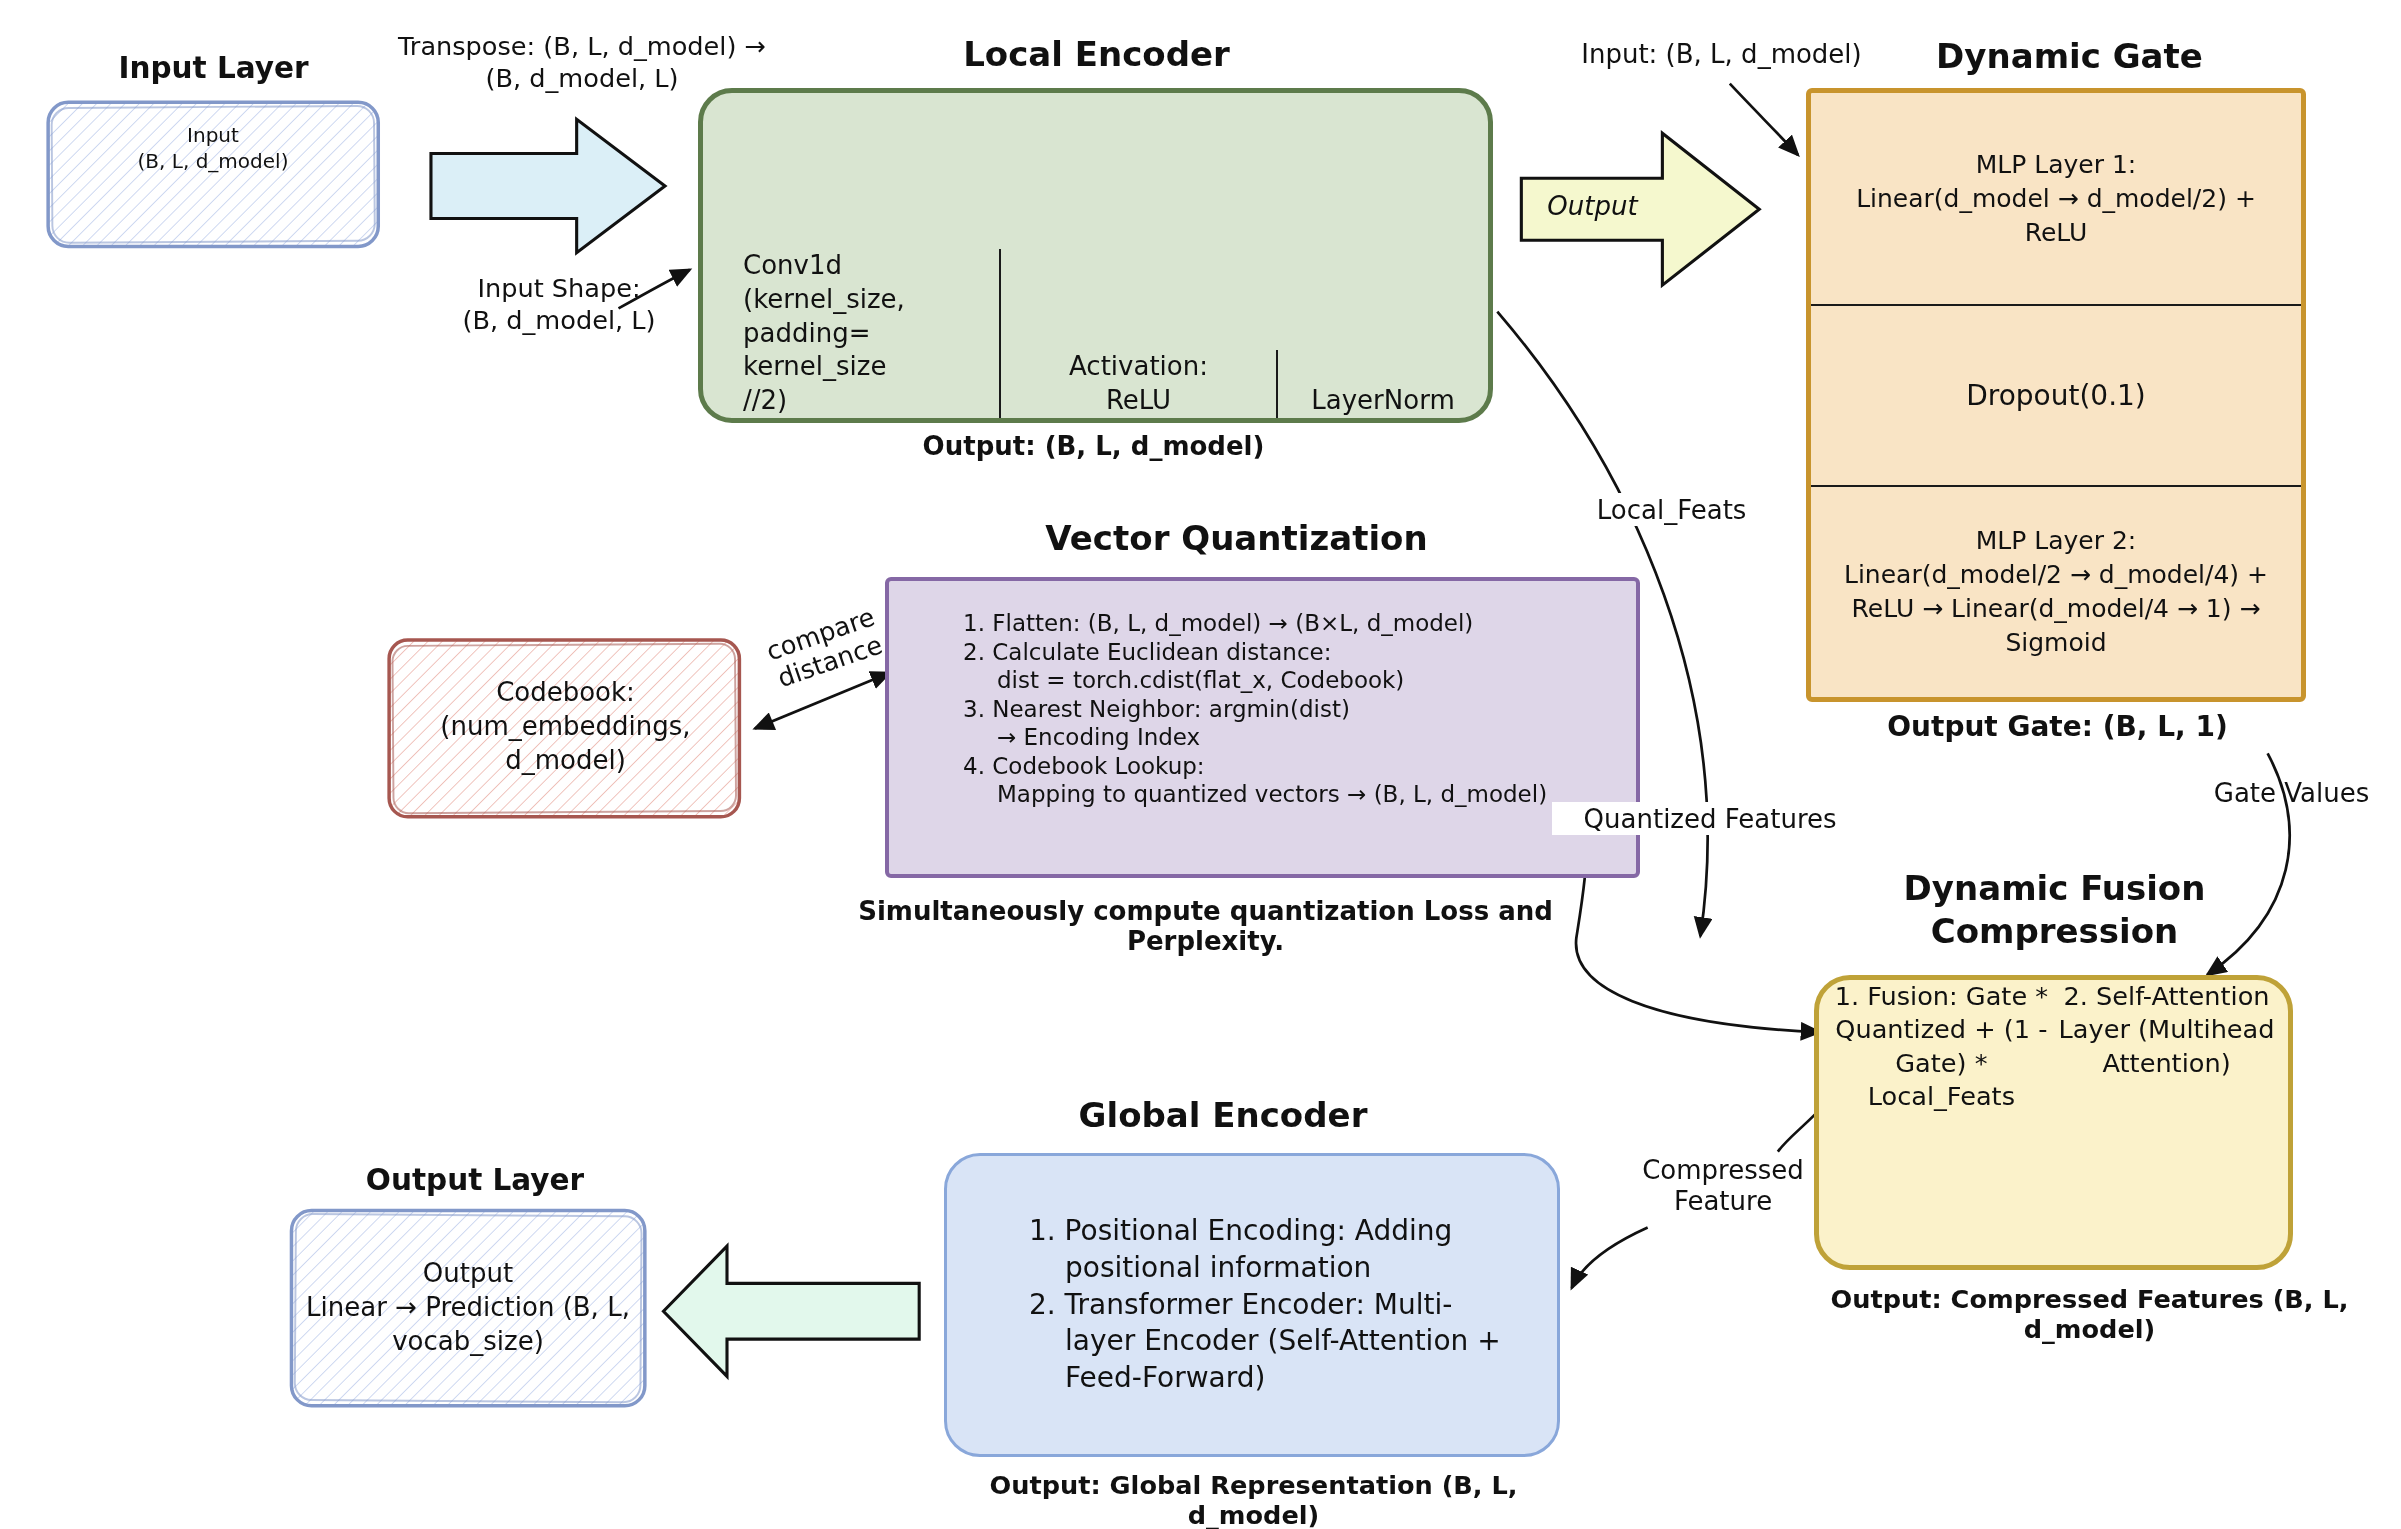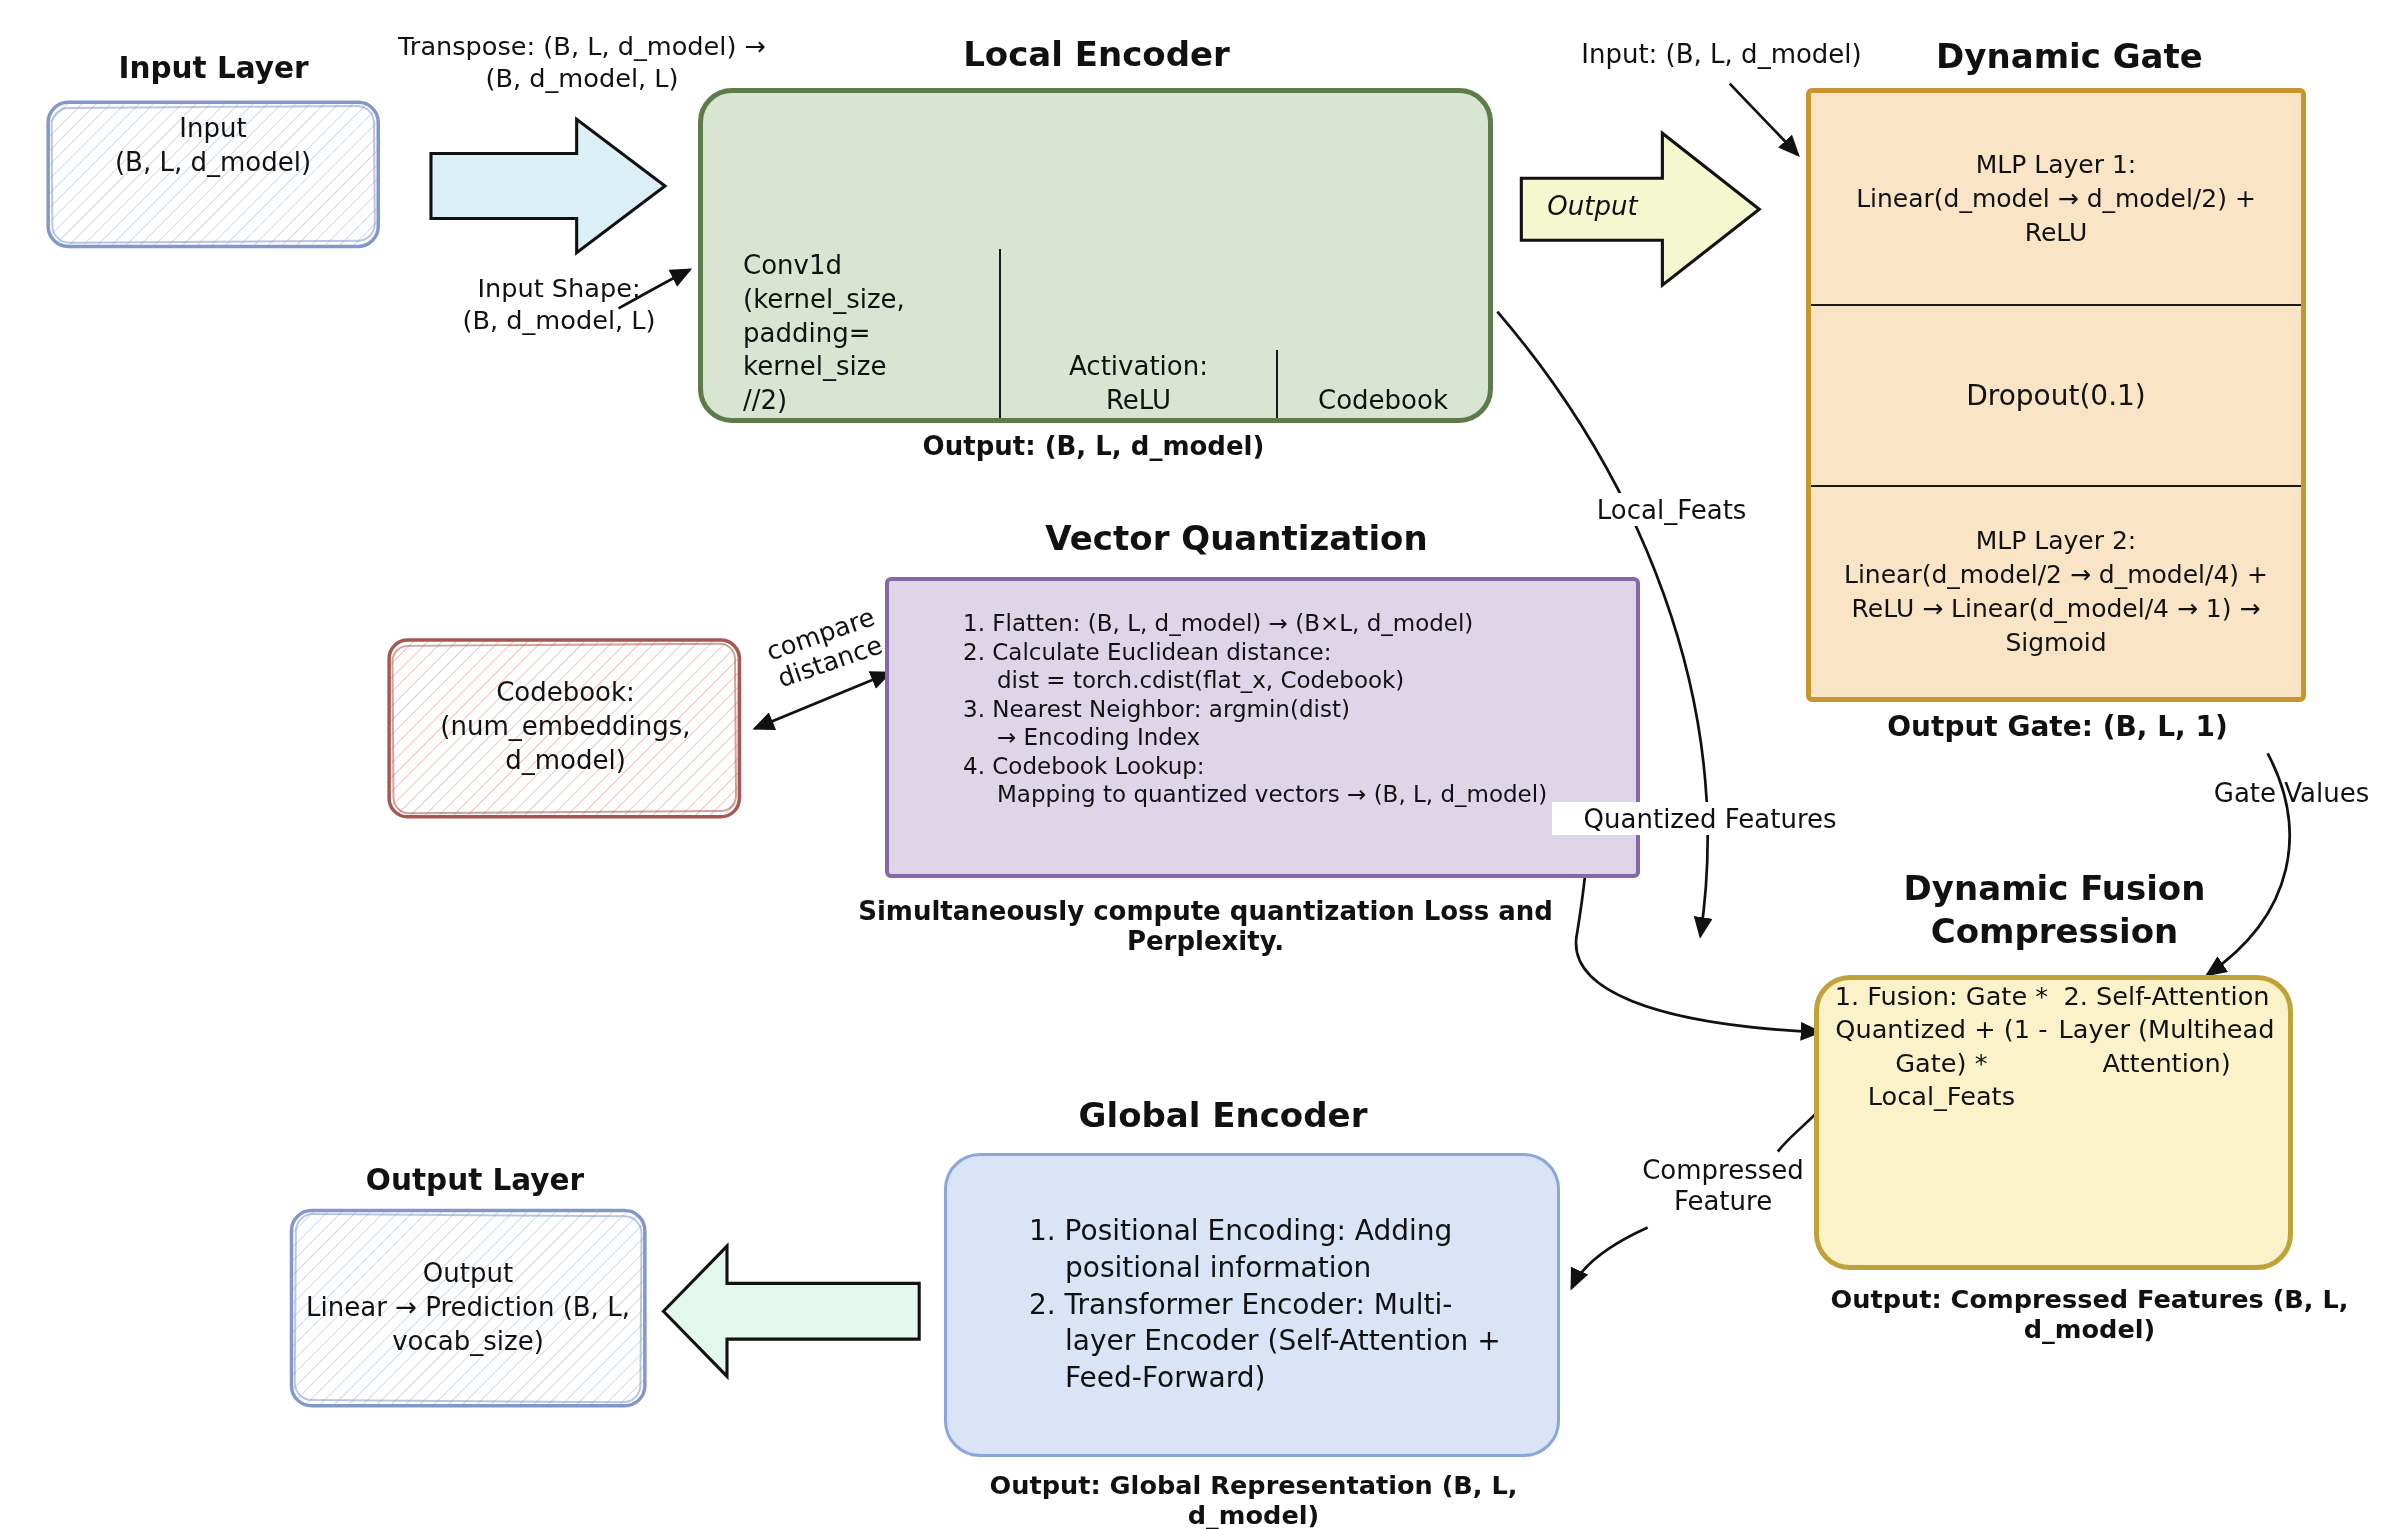--- a/index.html
+++ b/index.html
@@ -101,38 +101,38 @@
   <path d="M 2232 108 C 2262 140, 2292 170, 2320 200" fill="none" stroke="#111" stroke-width="3.5" marker-end="url(#ah)"></path>
   <path d="M 1932 402 C 2110 610, 2240 900, 2194 1208" fill="none" stroke="#111" stroke-width="3.5" marker-end="url(#ah)"></path>
   <path d="M 1994 878 C 2075 975, 2045 1140, 2034 1210 C 2026 1276, 2130 1322, 2348 1332" fill="none" stroke="#111" stroke-width="3.5" marker-end="url(#ah)"></path>
   <path d="M 2926 972 C 2978 1070, 2962 1180, 2848 1258" fill="none" stroke="#111" stroke-width="3.5" marker-end="url(#ah)"></path>
   <path d="M 2342 1438 C 2322 1458, 2306 1470, 2294 1486" fill="none" stroke="#111" stroke-width="3.5"></path>
   <path d="M 2126 1584 C 2064 1612, 2038 1640, 2028 1662" fill="none" stroke="#111" stroke-width="3.5" marker-end="url(#ah)"></path>
   <path d="M 974 940 L 1148 868" fill="none" stroke="#111" stroke-width="3.5" marker-start="url(#ahrev)" marker-end="url(#ah)"></path>
 </svg>
 
 <div class="txt title" style="left:47px;top:51px;width:333px;font-size:29.5px;">Input Layer</div>
-<div class="txt center" style="left:48px;top:112px;width:330px;font-size:26px;line-height:1.3;">Input
+<div class="txt center" style="left:48px;top:122px;width:330px;font-size:20px;line-height:1.3;">Input
 (B, L, d_model)</div>
 
 <div class="txt center" style="left:388px;top:31px;width:388px;font-size:25.6px;line-height:1.25;">Transpose: (B, L, d_model) →
 (B, d_model, L)</div>
 <div class="txt center" style="left:431px;top:273px;width:256px;font-size:25.6px;line-height:1.25;">Input Shape:
 (B, d_model, L)</div>
 
 <div class="txt title" style="left:891px;top:34px;width:411px;font-size:34px;">Local Encoder</div>
 <div id="local-encoder-box" class="nodebox">
   <div class="le-cell c1">Conv1d
 (kernel_size,
 padding=
 kernel_size
 //2)</div>
   <div class="le-cell c2">Activation:
 ReLU</div>
-  <div class="le-cell c3">Codebook</div>
+  <div class="le-cell c3">LayerNorm</div>
 </div>
 <div class="txt caption" style="left:853px;top:431px;width:481px;font-size:26px;">Output: (B, L, d_model)</div>
 
 <div class="txt center" style="left:1555px;top:39px;width:333px;font-size:26px;">Input: (B, L, d_model)</div>
 <div class="txt center" style="left:1522px;top:191px;width:141px;font-size:26px;font-style:italic;z-index:2;">Output</div>
 
 <div class="txt title" style="left:1860px;top:36px;width:419px;font-size:34px;">Dynamic Gate</div>
 <div id="dynamic-gate-box" class="nodebox">
   <div class="dg-row r1">MLP Layer 1:
 Linear(d_model → d_model/2) +

